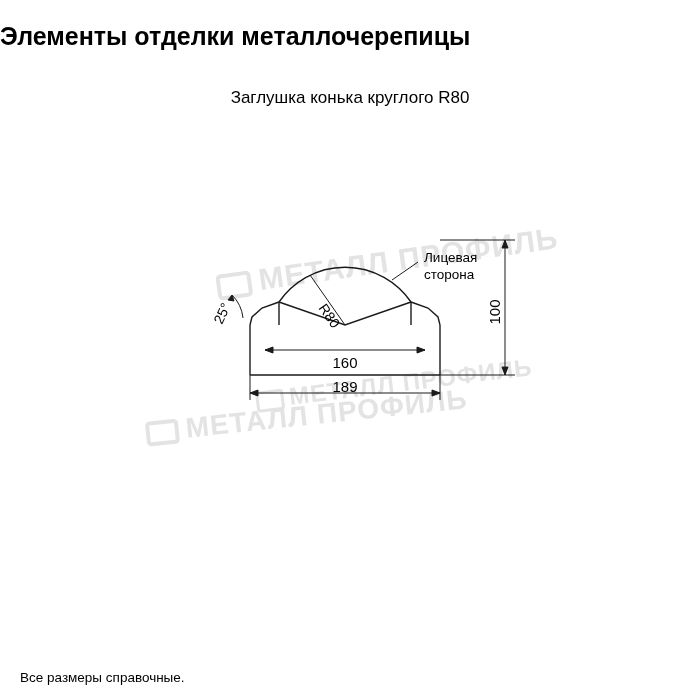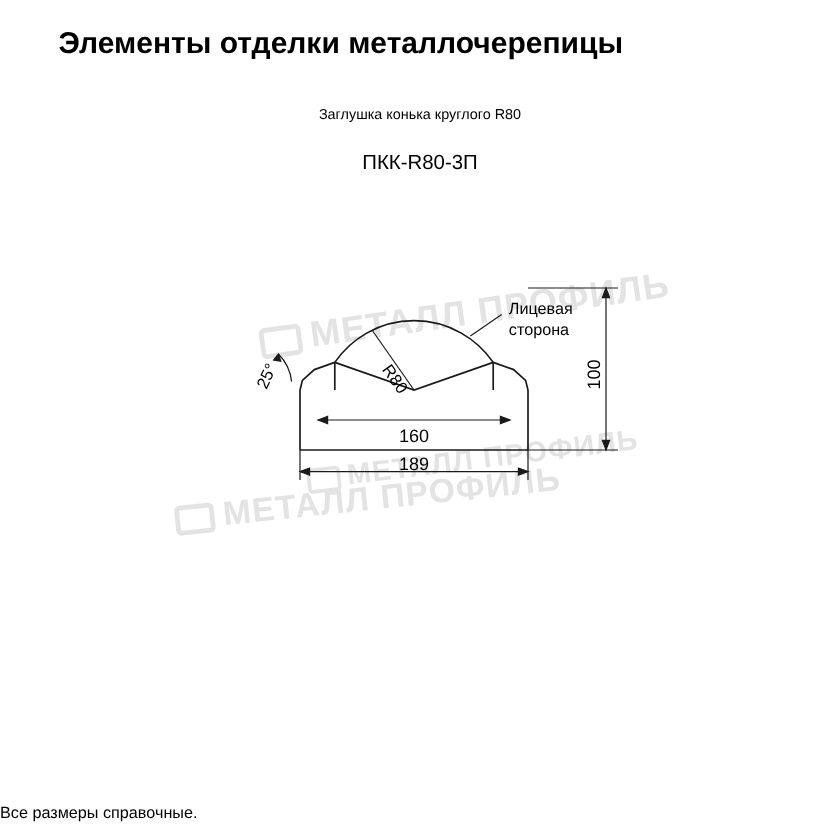--- a/index.html
+++ b/index.html
@@ -18,51 +18,51 @@
   .page {
     position: relative;
     width: 700px;
     height: 700px;
   }
   .title {
     position: absolute;
     top: 22px;
     left: 0;
     width: 568px;
-    text-align: center;
+    text-align: left;
     font-size: 25px;
     font-weight: bold;
     letter-spacing: 0px;
   }
   .subtitle {
     position: absolute;
     top: 88px;
     left: 0;
     width: 700px;
     text-align: center;
-    font-size: 12px;
+    font-size: 17px;
   }
   .code {
     position: absolute;
     top: 126px;
     left: 0;
     width: 700px;
     text-align: center;
     font-size: 17px;
   }
   .drawing {
     position: absolute;
     top: 200px;
     left: 0;
     width: 700px;
     height: 260px;
   }
   .footnotes {
     position: absolute;
-    left: 0;
+    left: 20px;
     bottom: 12px;
     font-size: 13.5px;
     line-height: 20px;
   }
   .footnotes div {
     white-space: nowrap;
   }
   .wm {
     position: absolute;
     font-family: "Liberation Sans", sans-serif;
@@ -104,21 +104,20 @@
     fill: #000;
   }
 </style>
 </head>
 <body>
 
 <div class="page">
 
   <div class="title">Элементы отделки металлочерепицы</div>
   <div class="subtitle">Заглушка конька круглого R80</div>
-  <div class="code">ПКК-R80-3П</div>
 
   <div class="wm wm1">
     <span class="wm-ic"></span><span>МЕТАЛЛ ПРОФИЛЬ</span>
   </div>
   <div class="wm wm2">
     <span class="wm-ic"></span><span>МЕТАЛЛ ПРОФИЛЬ</span>
   </div>
   <div class="wm wm3">
     <span class="wm-ic"></span><span>МЕТАЛЛ ПРОФИЛЬ</span>
   </div>

